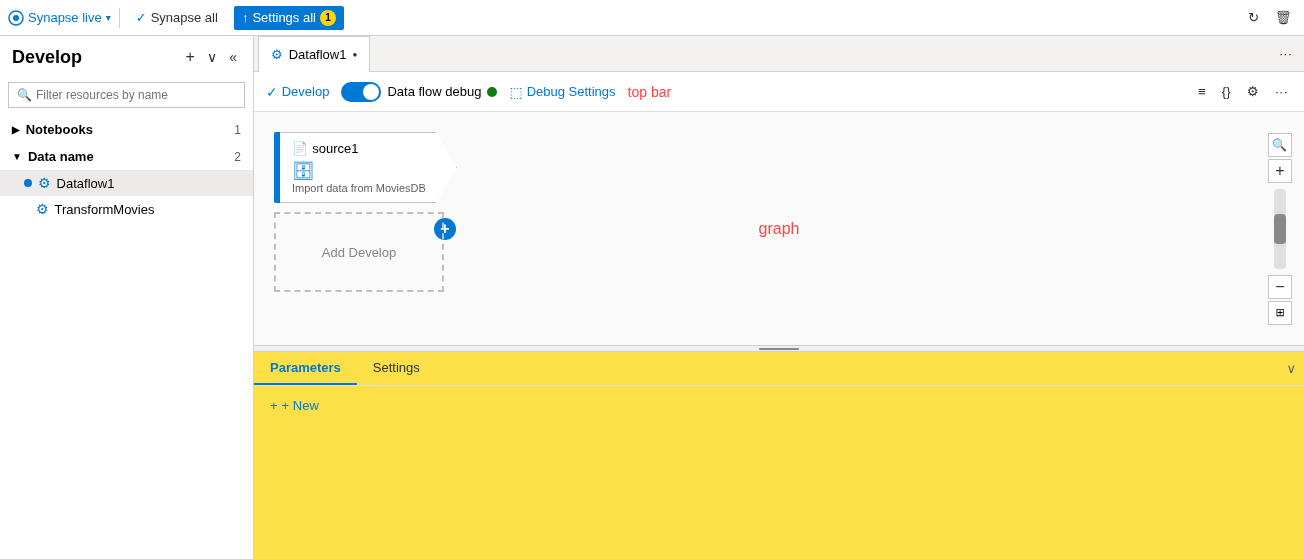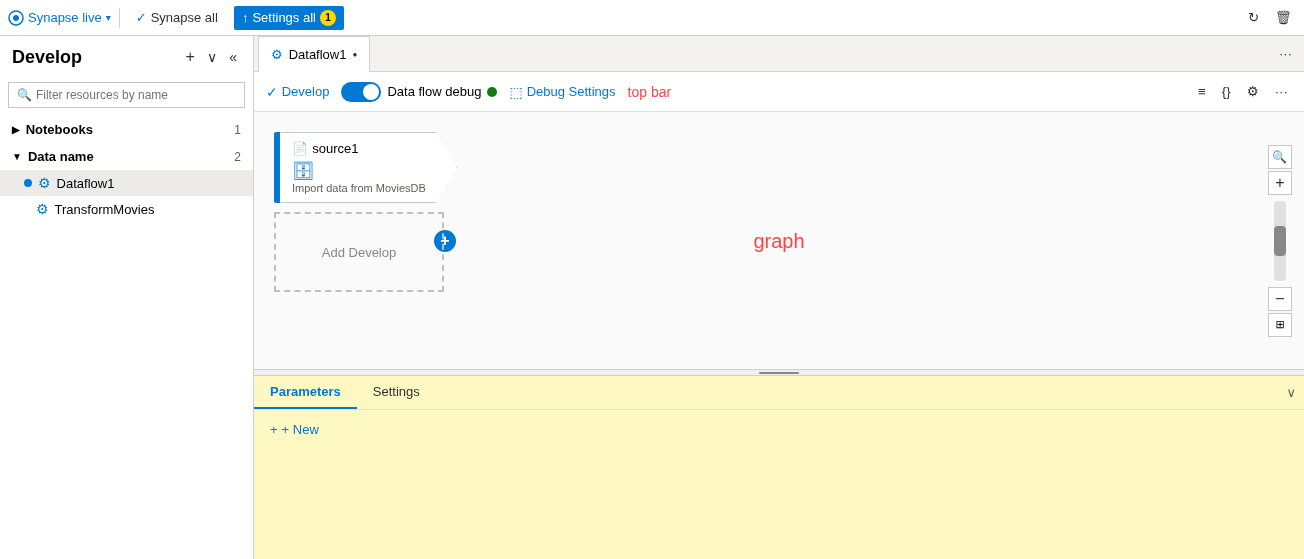--- a/index.html
+++ b/index.html
@@ -144,21 +144,21 @@
 
     
     .resize-handle {
       height: 6px; background: #f0f0f0; border-top: 1px solid #d0d0d0;
       display: flex; align-items: center; justify-content: center; cursor: row-resize;
     }
     .resize-line { width: 40px; height: 2px; background: #888; border-radius: 1px; }
 
     
     .bottom-panel {
-      height: 184px; background: #fef9c3; border-top: 1px solid #d0d0d0;
+      height: 208px; background: #fde047; border-top: 1px solid #d0d0d0;
       display: flex; flex-direction: column;
     }
     .bottom-panel-header {
       display: flex; align-items: center; border-bottom: 1px solid #e0e0e0;
     }
     .panel-tab {
       padding: 8px 16px; cursor: pointer; font-size: 13px; color: #323130;
       border-bottom: 2px solid transparent; position: relative;
     }
     .panel-tab.active { border-bottom: 2px solid #0078d4; font-weight: 600; color: #0078d4; }
@@ -321,21 +321,21 @@
         </div>
 
         <div class="add-btn-circle">
           <span>+</span>
         </div>
 
         <div class="add-source-box">
           <span>Add Develop</span>
         </div>
 
-        <div style="position:absolute;top:50%;left:50%;transform:translate(-50%,-50%);color:#ff4444;font-size:20px;">graph</div>
+        <div style="position:absolute;top:50%;left:50%;transform:translate(-50%,-50%);color:#ff4444;font-size:16px;">graph</div>
 
         <div class="zoom-controls">
           <div class="zoom-search">
             <span style="font-size:12px;">🔍</span>
           </div>
           <div class="zoom-btn">
             <span>+</span>
           </div>
           <div class="zoom-track">
             <div class="zoom-thumb"></div>

